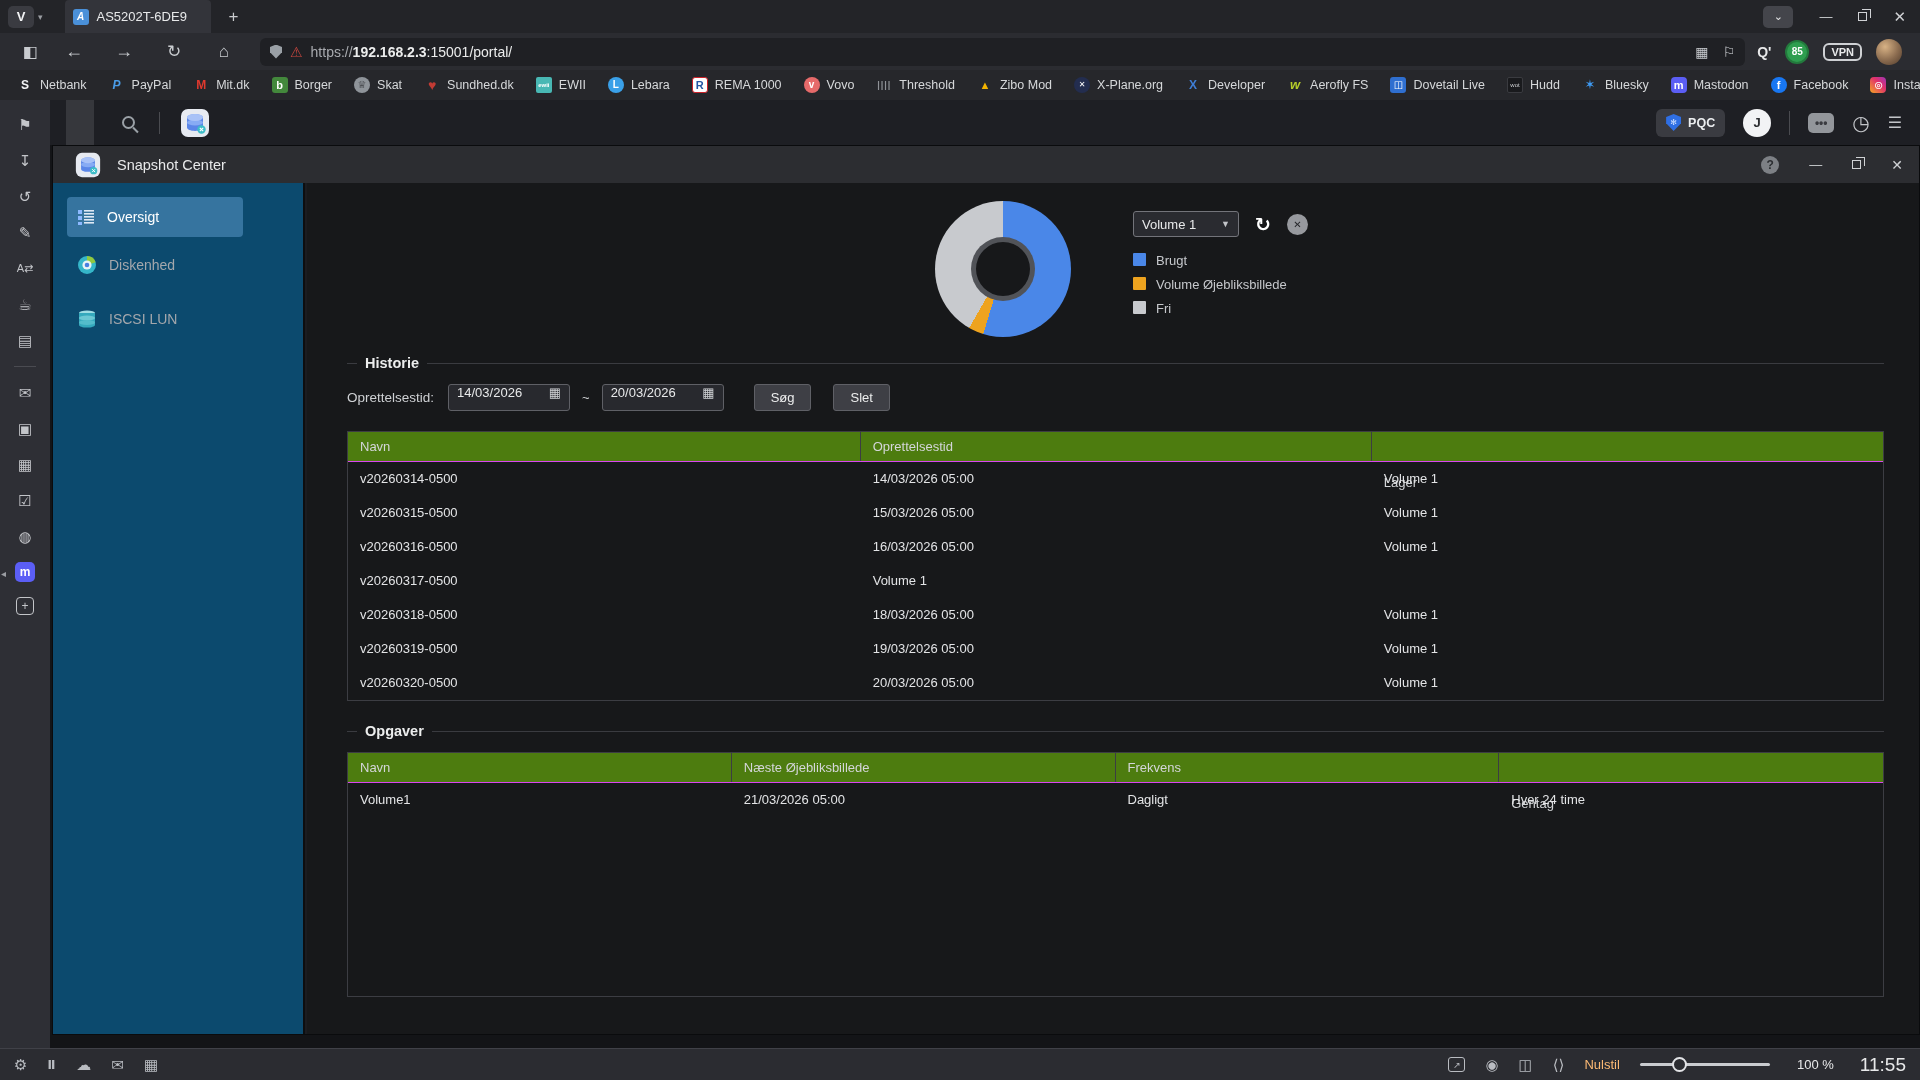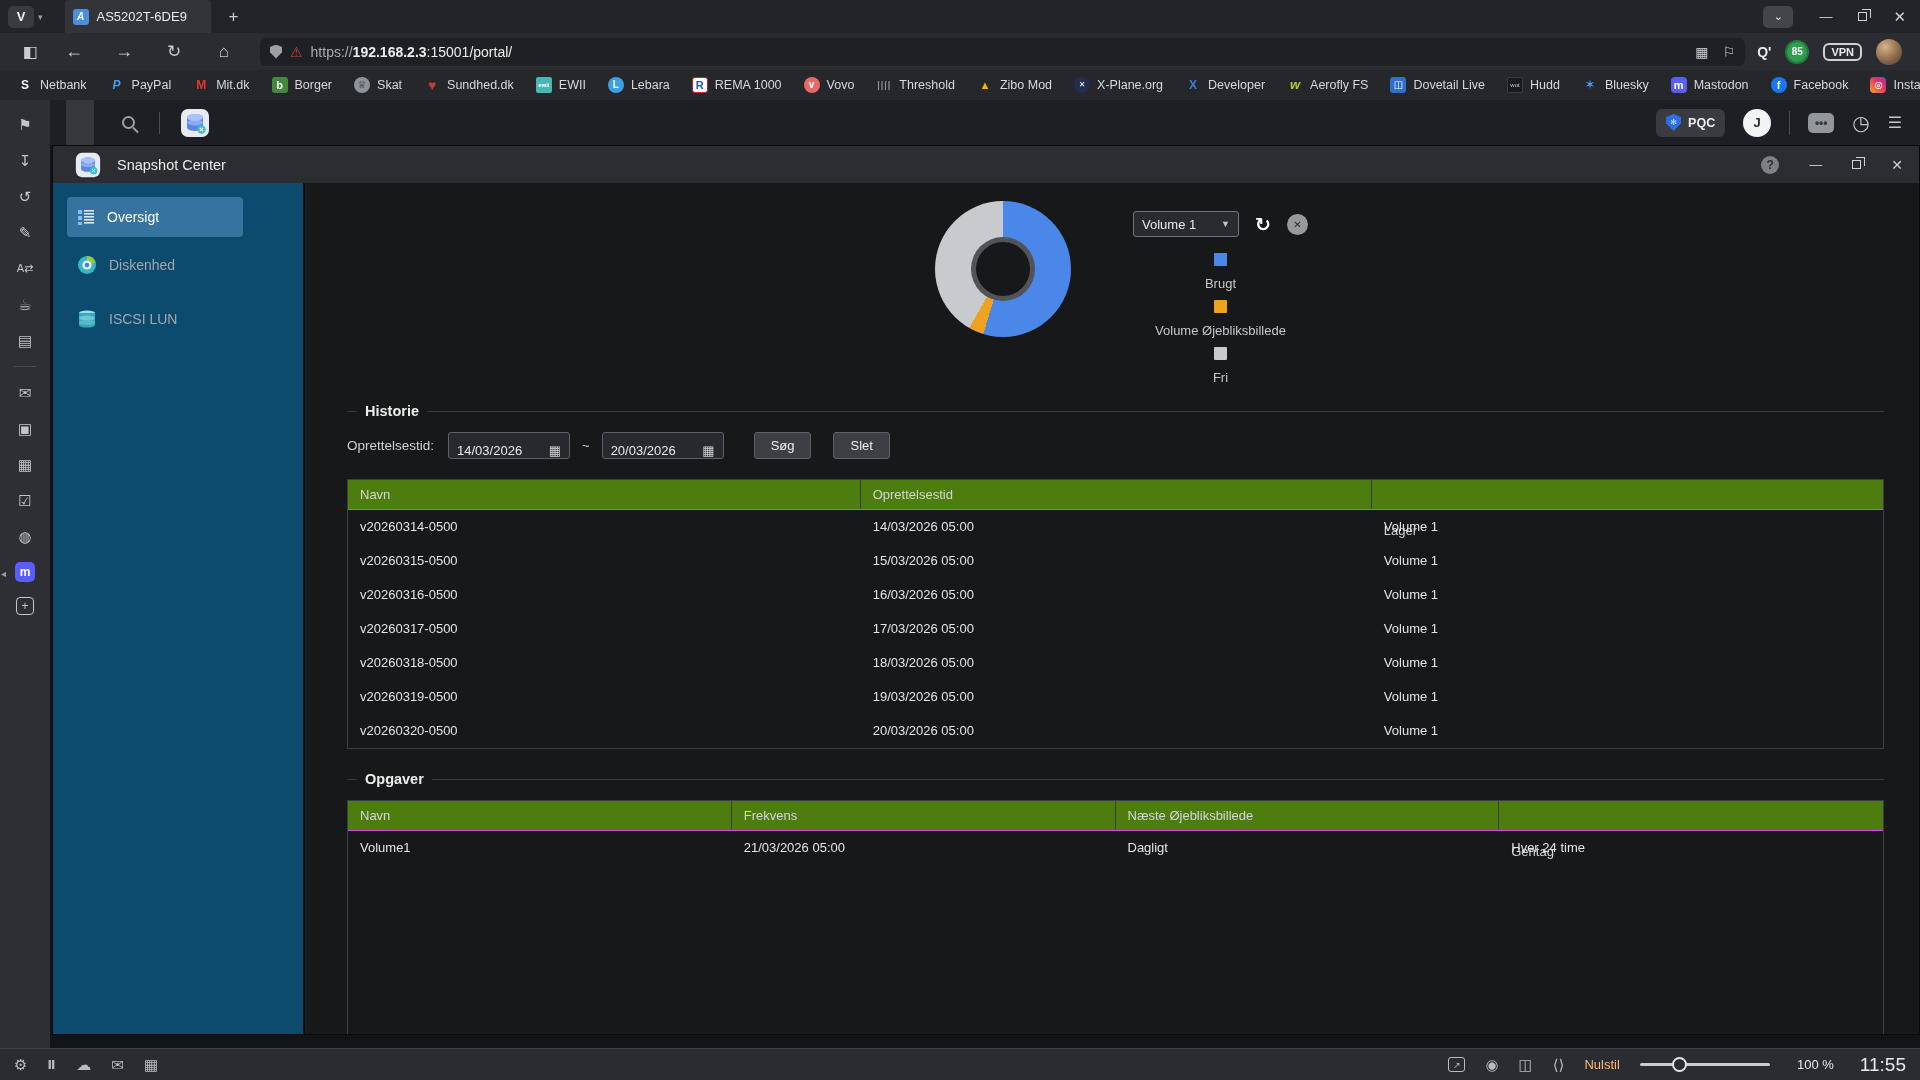--- a/index.html
+++ b/index.html
@@ -123,35 +123,35 @@
   .chart-ctl{margin-left:62px;padding-top:10px;}
   .sel-row{display:flex;align-items:center;gap:16px;}
   .vol-select{width:106px;height:26px;background:#2a2b30;border:1px solid #73747a;border-radius:3px;
               display:flex;align-items:center;justify-content:space-between;padding:0 8px;}
   .vol-select .v{font-size:13px;color:#e8e9ea;}
   .vol-select .c{font-size:9px;color:#c3c5c9;}
   .refresh{color:#fff;font-size:19px;font-weight:bold;line-height:1;}
   .xclose{width:21px;height:21px;border-radius:50%;background:#97999e;color:#26272b;font-size:10px;
           font-weight:bold;display:flex;align-items:center;justify-content:center;}
   .legend{margin-top:16px;display:flex;flex-direction:column;gap:9px;}
-  .leg-item{display:flex;align-items:center;gap:10px;flex-direction:column;}
+  .leg-item{display:flex;align-items:flex-start;gap:10px;}
   .leg-sw{width:13px;height:13px;border-radius:1px;flex:0 0 auto;}
   .leg-lbl{font-size:13px;color:#c6c8cc;}
 
   
   .fset{position:relative;border-top:1px solid #3a3b40;margin-top:26px;}
   .fset .legend-t{position:absolute;top:-9px;left:10px;background:#17181a;padding:0 8px;
                   font-size:14.5px;font-weight:bold;color:#eceded;}
   .fset2{margin-top:30px;}
 
   
   .filter-row{display:flex;align-items:center;margin-top:20px;gap:10px;}
   .f-label{font-size:13.5px;color:#cfd1d4;margin-right:4px;}
   .dinput{width:122px;height:27px;background:#28292e;border:1px solid #5f6066;border-radius:3px;
-          display:flex;align-items:flex-end;justify-content:space-between;padding:0 8px;}
+          display:flex;align-items:flex-start;justify-content:space-between;padding:0 8px;}
   .dinput .dv{font-size:13px;color:#e8e9ea;}
   .dinput .cal{font-size:13px;color:#cfd1d4;}
   .tilde{color:#cfd1d4;font-size:13px;margin:0 2px;}
   .btn{height:27px;padding:0 16px;background:#3e3f45;border:1px solid #5f6066;border-radius:3px;
        color:#eceded;font-size:13px;display:flex;align-items:center;margin-left:12px;}
   .btn.first{margin-left:20px;}
 
   
   .tbl{margin-top:20px;border:1px solid #3c3d43;}
   .thead{display:flex;height:30px;background:#4d7c0f;border-bottom:1px solid #d946ef;}
@@ -478,21 +478,20 @@
                     <div class="td c3b">15/03/2026 05:00</div>
                     <div class="td c3b">Volume 1</div>
                   </div>
                 <div class="tr">
                     <div class="td c3">v20260316-0500</div>
                     <div class="td c3b">16/03/2026 05:00</div>
                     <div class="td c3b">Volume 1</div>
                   </div>
                 <div class="tr">
                     <div class="td c3">v20260317-0500</div>
-                    <div class="td c3b">17/03/2026 05:00</div>
                     <div class="td c3b">Volume 1</div>
                   </div>
                 <div class="tr">
                     <div class="td c3">v20260318-0500</div>
                     <div class="td c3b">18/03/2026 05:00</div>
                     <div class="td c3b">Volume 1</div>
                   </div>
                 <div class="tr">
                     <div class="td c3">v20260319-0500</div>
                     <div class="td c3b">19/03/2026 05:00</div>
@@ -504,22 +503,22 @@
                     <div class="td c3b">Volume 1</div>
                   </div>
               </div>
             </div>
 
             <div class="fset fset2">
               <span class="legend-t">Opgaver</span>
               <div class="tbl tbl-tasks">
                 <div class="thead">
                   <div class="th c4">Navn</div>
+                  <div class="th c4">Næste Øjebliksbillede</div>
                   <div class="th c4">Frekvens</div>
-                  <div class="th c4">Næste Øjebliksbillede</div>
                   <div class="th c4">Gentag</div>
                 </div>
                 <div class="tr">
                     <div class="td c4">Volume1</div>
                     <div class="td c4">21/03/2026 05:00</div>
                     <div class="td c4">Dagligt</div>
                     <div class="td c4">Hver 24 time</div>
                   </div>
               </div>
             </div>

